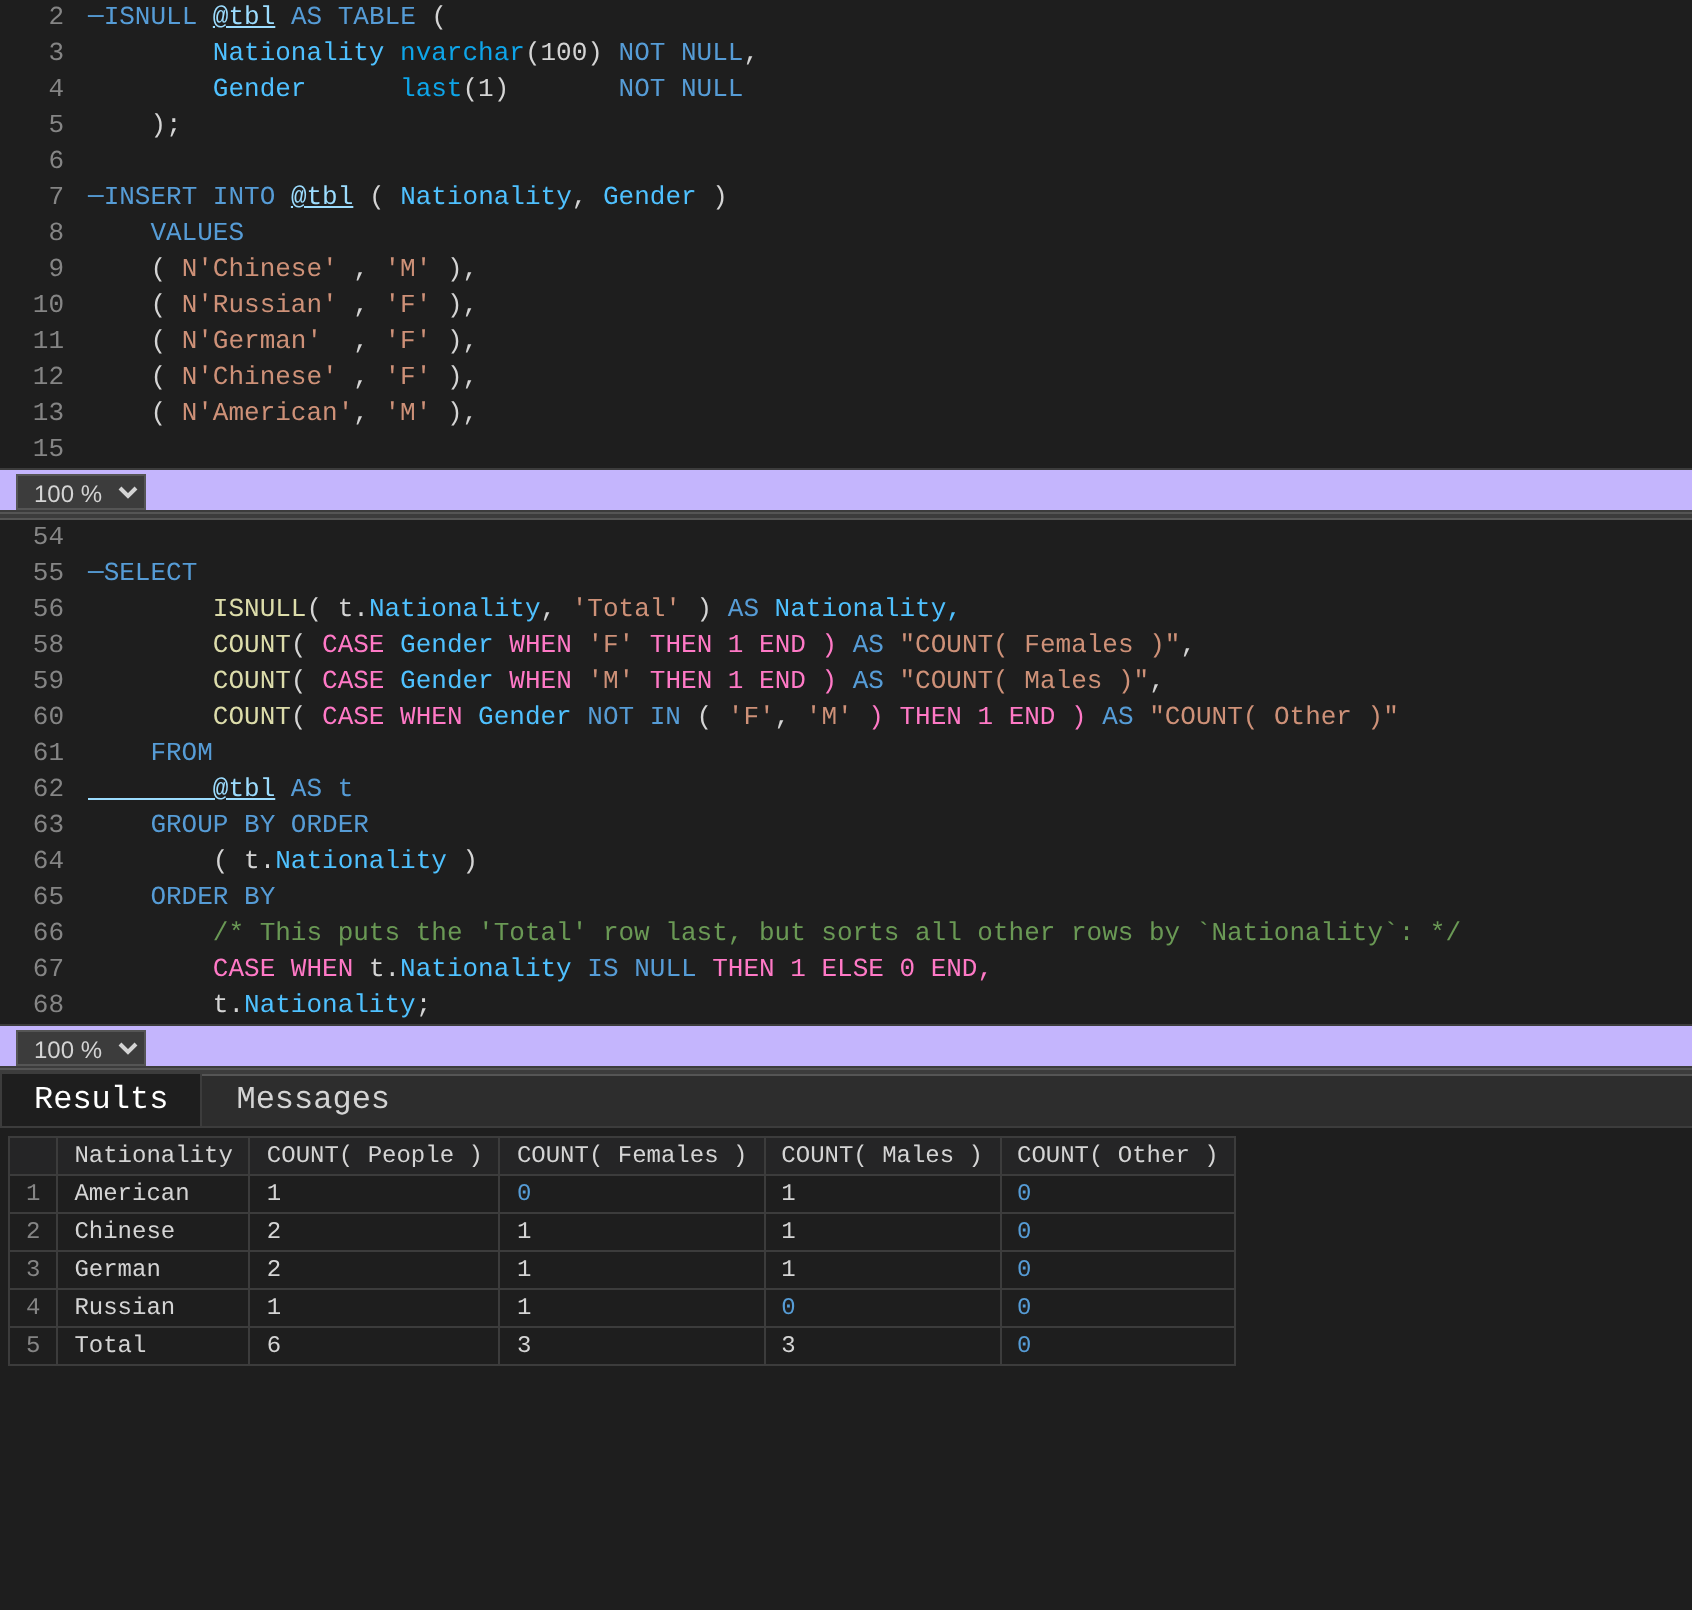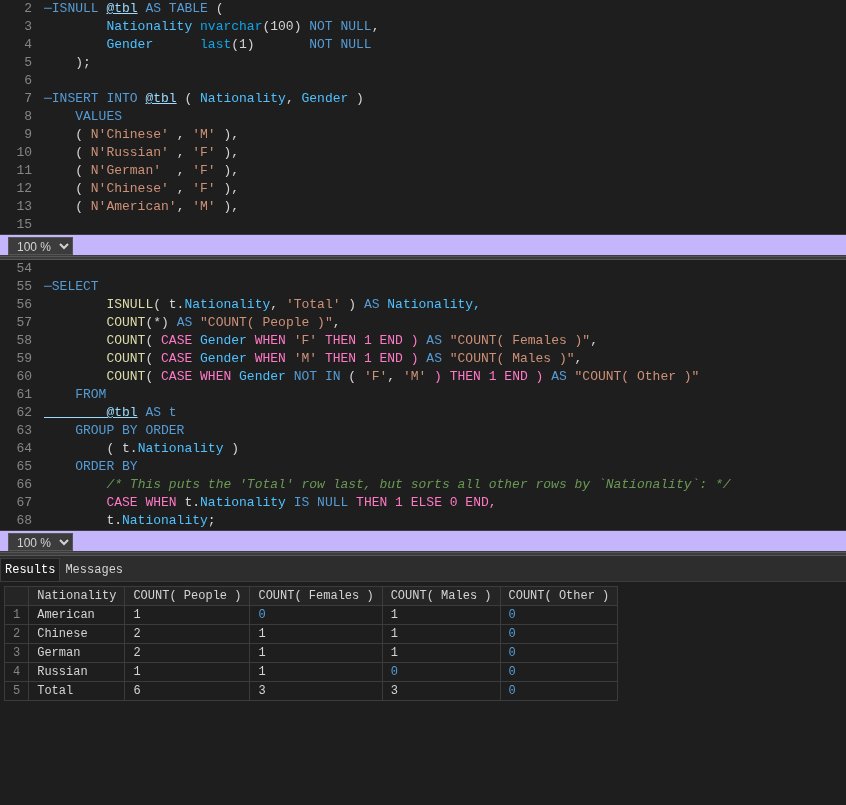--- a/index.html
+++ b/index.html
@@ -43,21 +43,21 @@
     .line-content {
       flex: 1;
       white-space: pre;
       padding-left: 4px;
     }
 
     
     .kw-blue { color: #569cd6; }
     .type-green { color: #0ea5e9; }    
     .func-yellow { color: #dcdcaa; }   
-    .comment-green { color: #6a9955; font-style: italic; } 
+    .comment-green { color: #6a9955; } 
     .plain { color: #d4d4d4; }
     .kw-case { color: #ff79c6; }
     .str-orange { color: #ce9178; }
     .at-var { color: #9cdcfe; text-decoration: underline; }
     .col-color { color: #4fc1ff; }
     .minus-fold { color: #569cd6; }
 
     .zoom-bar {
       background: #c4b5fd;
       border-top: 1px solid #3c3c3c;
@@ -93,22 +93,22 @@
 
     .results-tabs {
       display: flex;
       background: #2d2d2d;
       border-bottom: 1px solid #3c3c3c;
       height: 26px;
       align-items: flex-end;
     }
 
     .tab {
-      padding: 4px 4px;
-      font-size: 12px;
+      padding: 4px 16px;
+      font-size: 16px;
       color: #d4d4d4;
       cursor: pointer;
       border-top: 1px solid transparent;
       border-left: 1px solid transparent;
       border-right: 1px solid transparent;
     }
 
     .tab.active {
       background: #1e1e1e;
       border-top: 1px solid #3c3c3c;
@@ -227,24 +227,20 @@
         <span class="line-num">54</span>
         <span class="line-content"><span class="plain"></span></span>
       </div>
       <div class="code-line">
         <span class="line-num">55</span>
         <span class="line-content"><span class="minus-fold">─</span><span class="kw-blue">SELECT</span></span>
       </div>
       <div class="code-line">
         <span class="line-num">56</span>
         <span class="line-content"><span class="func-yellow">        ISNULL</span><span class="plain">( t.</span><span class="col-color">Nationality</span><span class="plain">, </span><span class="str-orange">'Total'</span><span class="plain"> ) </span><span class="kw-blue">AS</span><span class="col-color"> Nationality,</span></span>
-      </div>
-      <div class="code-line">
-        <span class="line-num">57</span>
-        <span class="line-content"><span class="func-yellow">        COUNT</span><span class="plain">(*) </span><span class="kw-blue">AS</span><span class="plain"> </span><span class="str-orange">"COUNT( People )"</span><span class="plain">,</span></span>
       </div>
       <div class="code-line">
         <span class="line-num">58</span>
         <span class="line-content"><span class="func-yellow">        COUNT</span><span class="plain">( </span><span class="kw-case">CASE</span><span class="col-color"> Gender </span><span class="kw-case">WHEN</span><span class="plain"> </span><span class="str-orange">'F'</span><span class="kw-case"> THEN 1 END ) </span><span class="kw-blue">AS</span><span class="plain"> </span><span class="str-orange">"COUNT( Females )"</span><span class="plain">,</span></span>
       </div>
       <div class="code-line">
         <span class="line-num">59</span>
         <span class="line-content"><span class="func-yellow">        COUNT</span><span class="plain">( </span><span class="kw-case">CASE</span><span class="col-color"> Gender </span><span class="kw-case">WHEN</span><span class="plain"> </span><span class="str-orange">'M'</span><span class="kw-case"> THEN 1 END ) </span><span class="kw-blue">AS</span><span class="plain"> </span><span class="str-orange">"COUNT( Males )"</span><span class="plain">,</span></span>
       </div>
       <div class="code-line">

